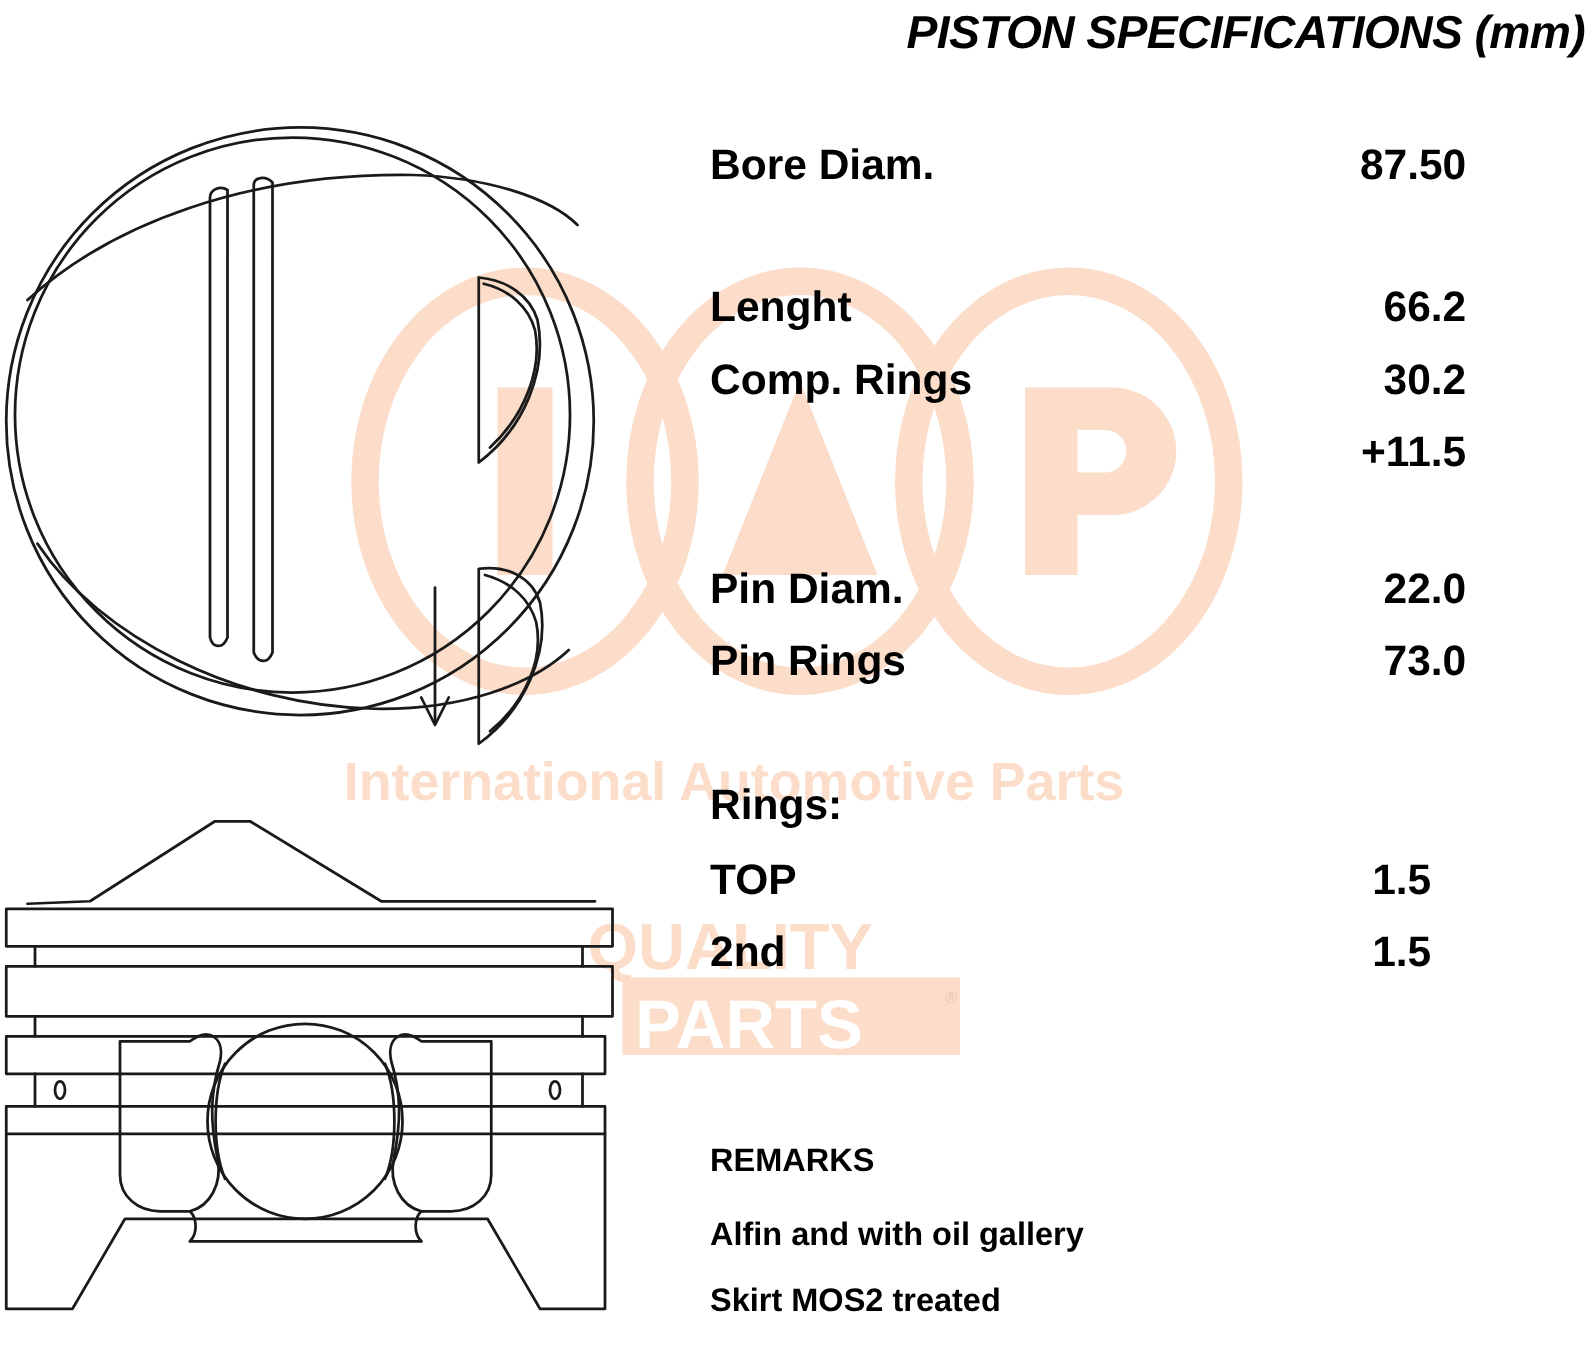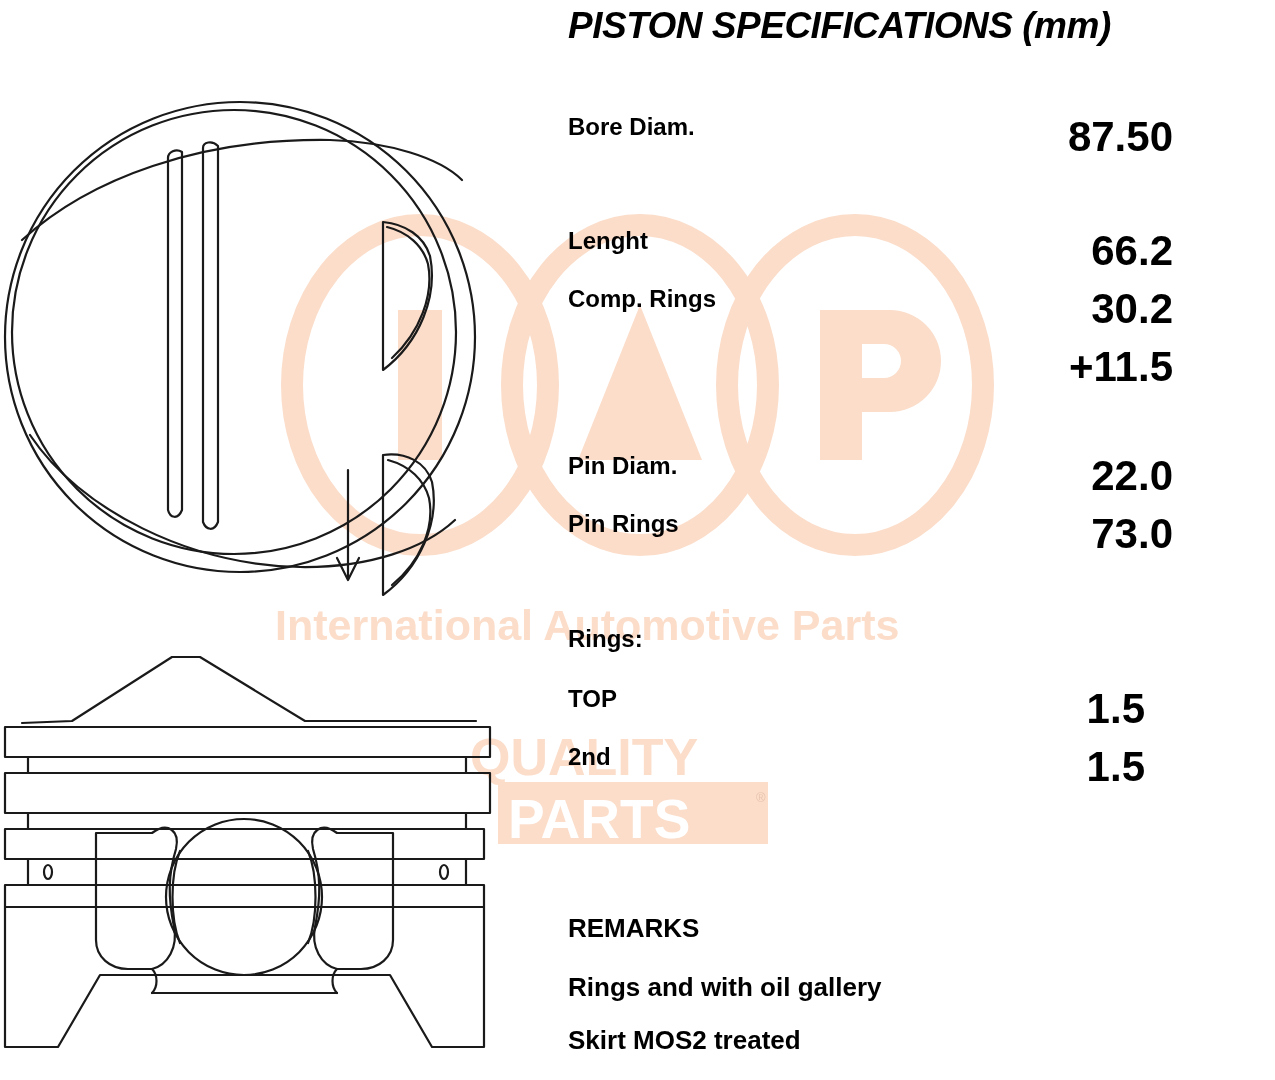--- a/index.html
+++ b/index.html
@@ -52,48 +52,48 @@
     width: 715px;
     height: 1080px;
     z-index: 3;
   }
 
   .spec-title {
     position: absolute;
     left: 8px;
     top: 5px;
     width: 700px;
-    text-align: left;
+    text-align: right;
     font-size: 37px;
     font-weight: bold;
     font-style: italic;
     letter-spacing: -0.5px;
     white-space: nowrap;
   }
 
   .spec-row {
     position: absolute;
     left: 0px;
     width: 715px;
     height: 44px;
   }
   .spec-label {
     position: absolute;
     left: 8px;
     top: 0px;
-    font-size: 24px;
+    font-size: 34px;
     font-weight: bold;
     white-space: nowrap;
     text-align: right;
   }
   .spec-value {
     position: absolute;
     right: 102px;
     top: 0px;
-    font-size: 42px;
+    font-size: 34px;
     font-weight: bold;
     text-align: right;
     white-space: nowrap;
   }
   .spec-value.ring-val {
     right: 130px;
   }
 
   .remarks-line {
     position: absolute;
@@ -236,16 +236,16 @@
   <div class="spec-row" style="top:685px;">
     <span class="spec-label">TOP</span>
     <span class="spec-value ring-val">1.5</span>
   </div>
   <div class="spec-row" style="top:743px;">
     <span class="spec-label">2nd</span>
     <span class="spec-value ring-val">1.5</span>
   </div>
 
   <div class="remarks-line" style="top:913px;">REMARKS</div>
-  <div class="remarks-line" style="top:972px;">Rings and with oil gallery</div>
+  <div class="remarks-line" style="top:972px;">Alfin and with oil gallery</div>
   <div class="remarks-line" style="top:1025px;">Skirt MOS2 treated</div>
 
 </div>
 
 </body></html>

